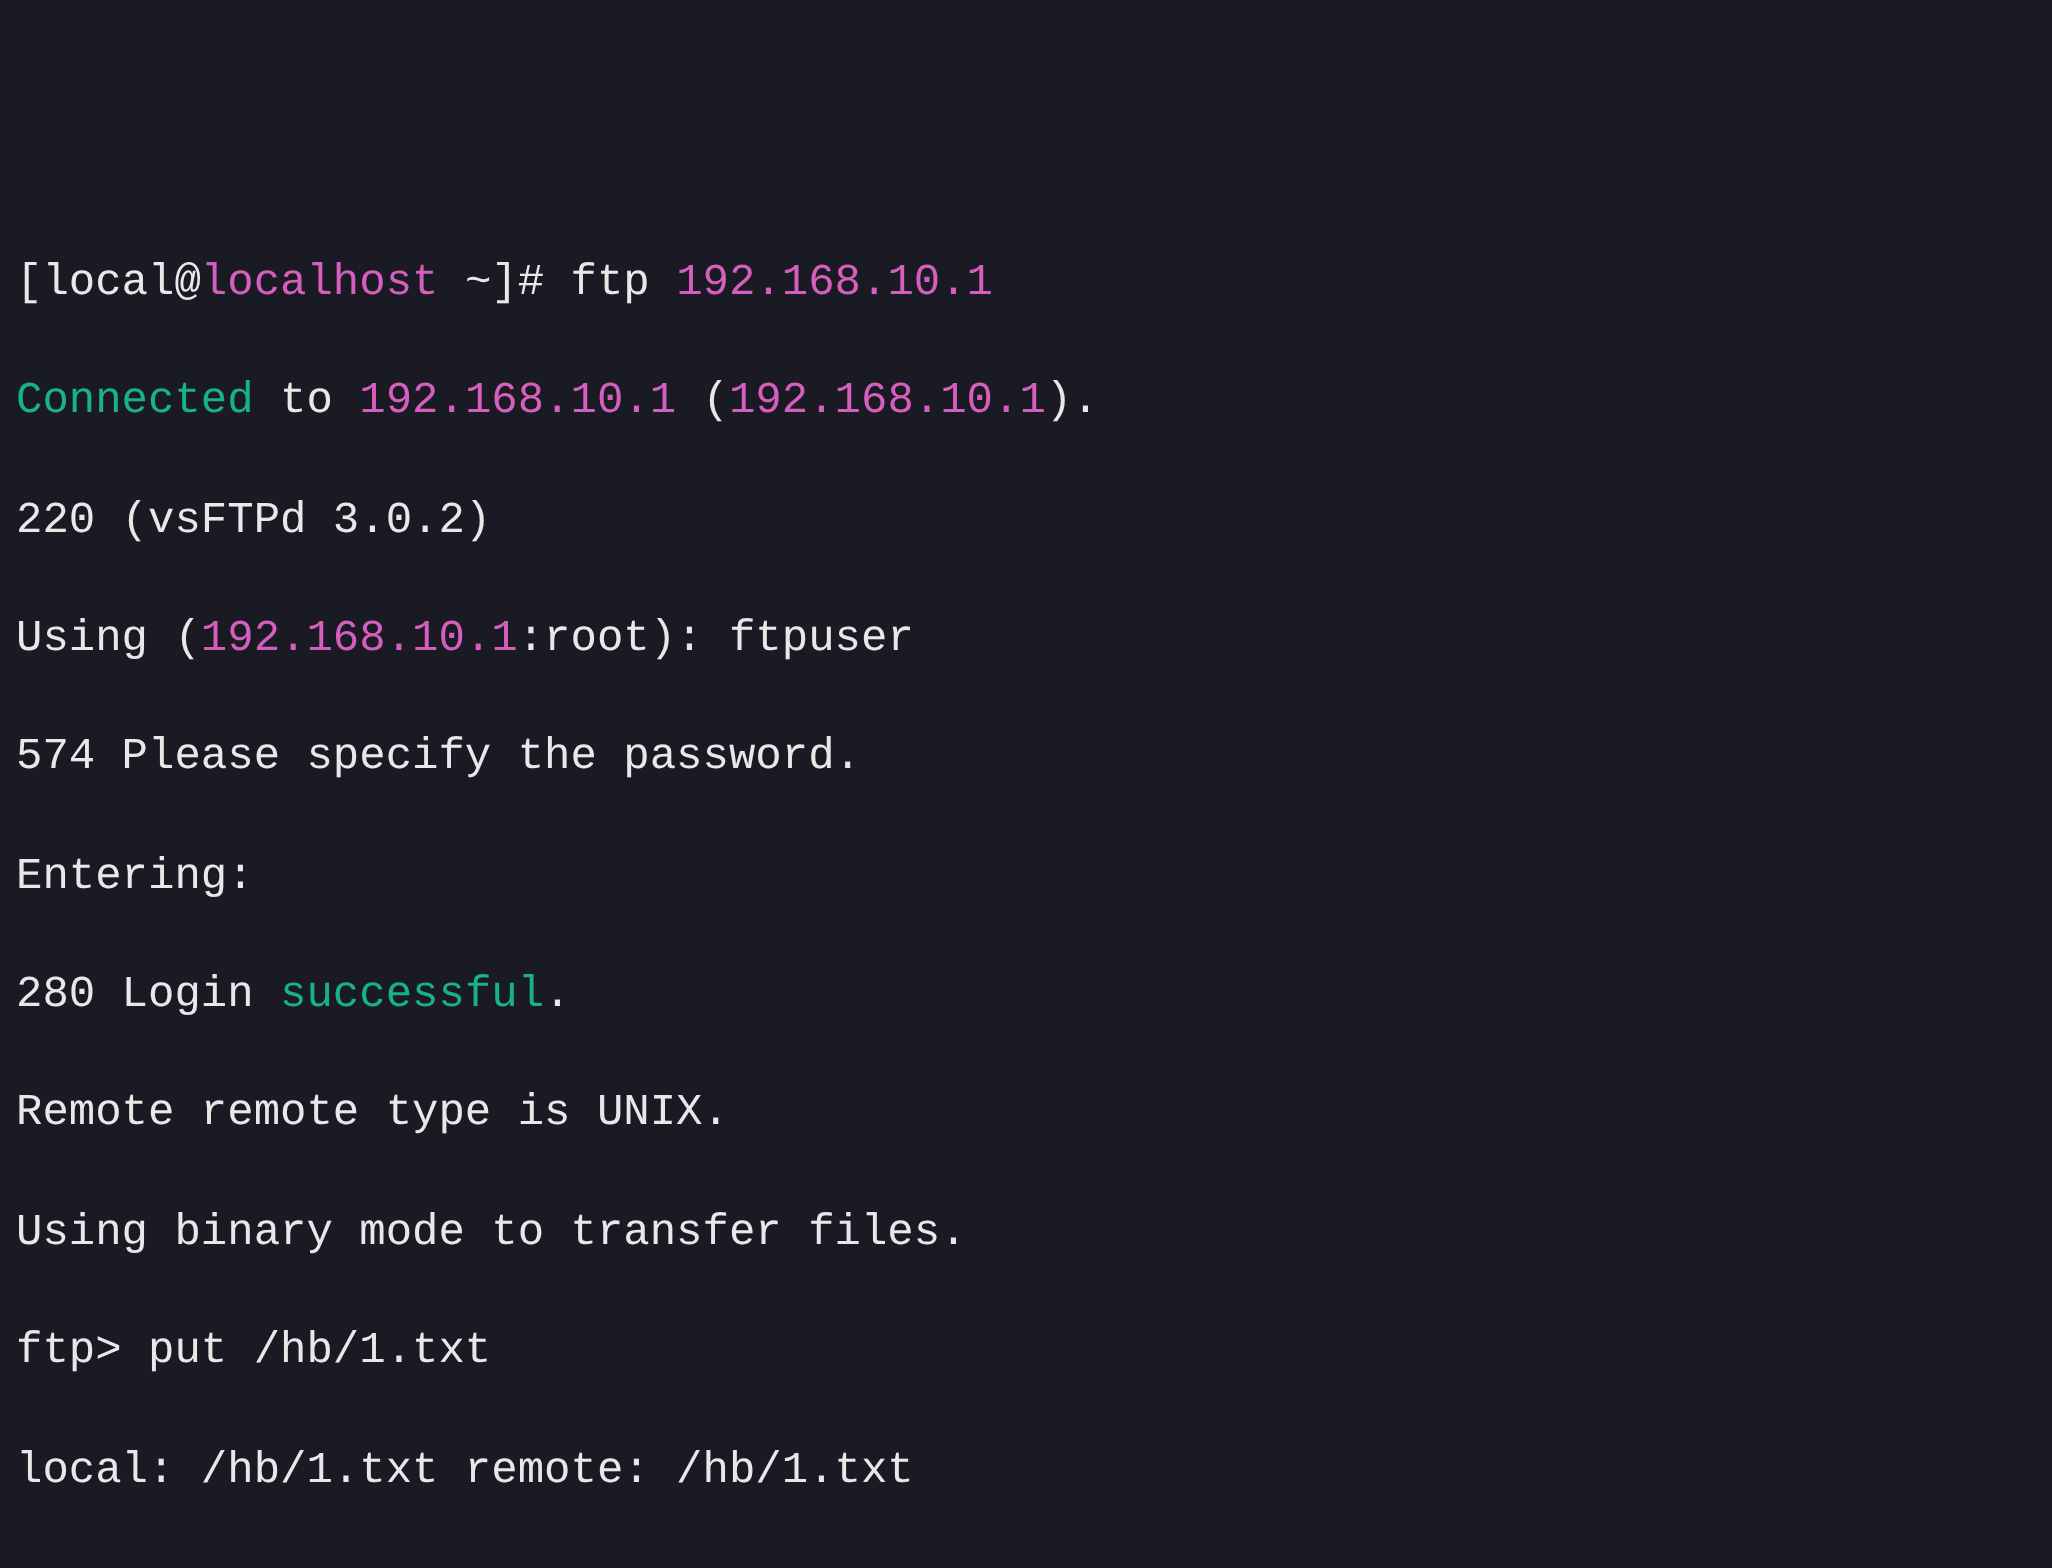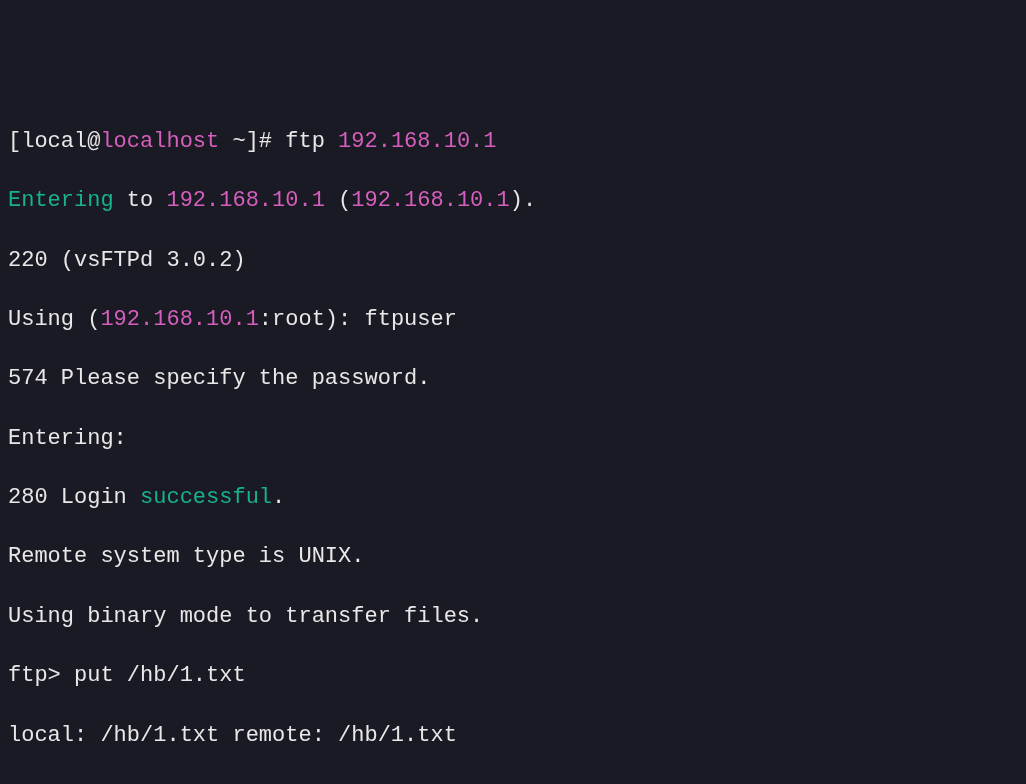--- a/index.html
+++ b/index.html
@@ -21,27 +21,27 @@
   .magenta { color: #d65fbe; }
   .green   { color: #18b28a; }
   .line { display: block; }
 </style>
 </head>
 <body>
 
 
 
 <span class="line"><span class="white">[</span><span class="white">local</span><span class="white">@</span><span class="magenta">localhost</span><span class="white"> ~</span><span class="white">]# </span><span class="white">ftp </span><span class="magenta">192.168.10.1</span></span>
-<span class="line"><span class="green">Entering</span><span class="white"> to </span><span class="magenta">192.168.10.1</span><span class="white"> (</span><span class="magenta">192.168.10.1</span><span class="white">).</span></span>
+<span class="line"><span class="green">Connected</span><span class="white"> to </span><span class="magenta">192.168.10.1</span><span class="white"> (</span><span class="magenta">192.168.10.1</span><span class="white">).</span></span>
 <span class="line white">220 (vsFTPd 3.0.2)</span>
 <span class="line"><span class="white">Using (</span><span class="magenta">192.168.10.1</span><span class="white">:root): ftpuser</span></span>
 <span class="line white">574 Please specify the password.</span>
 <span class="line white">Entering:</span>
 <span class="line"><span class="white">280 Login </span><span class="green">successful</span><span class="white">.</span></span>
-<span class="line white">Remote system type is UNIX.</span>
+<span class="line white">Remote remote type is UNIX.</span>
 <span class="line white">Using binary mode to transfer files.</span>
 <span class="line white">ftp&gt; put /hb/1.txt</span>
 <span class="line white">local: /hb/1.txt remote: /hb/1.txt</span>
 <span class="line white">227 Entering Passive Mode (192,168,10,1,233,126).</span>
 
 
 
 
 
 

